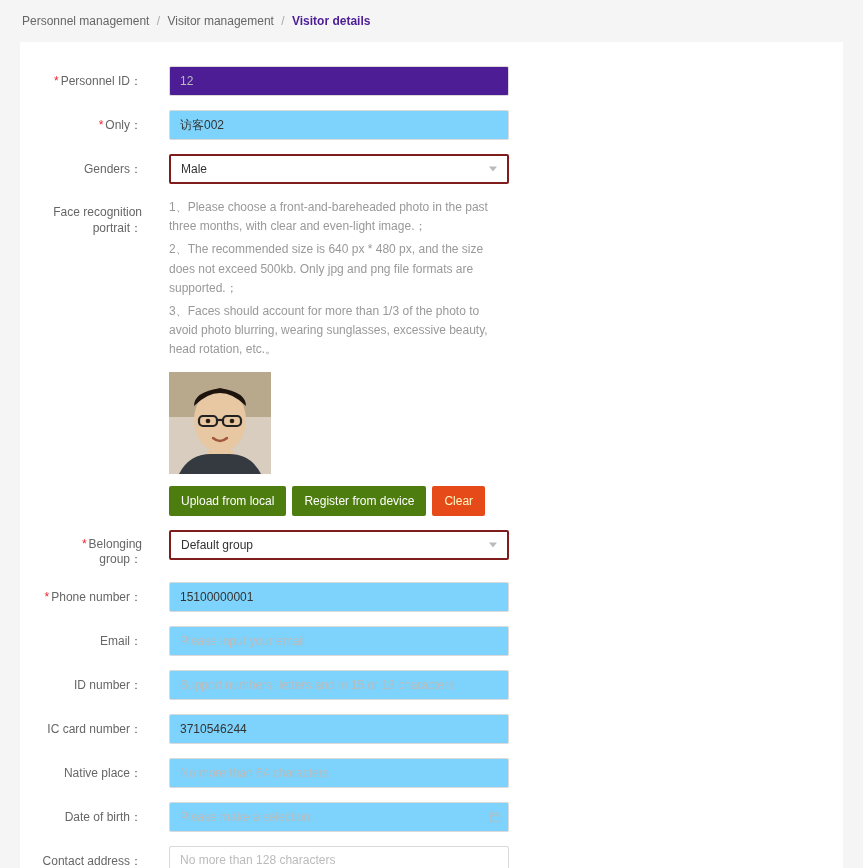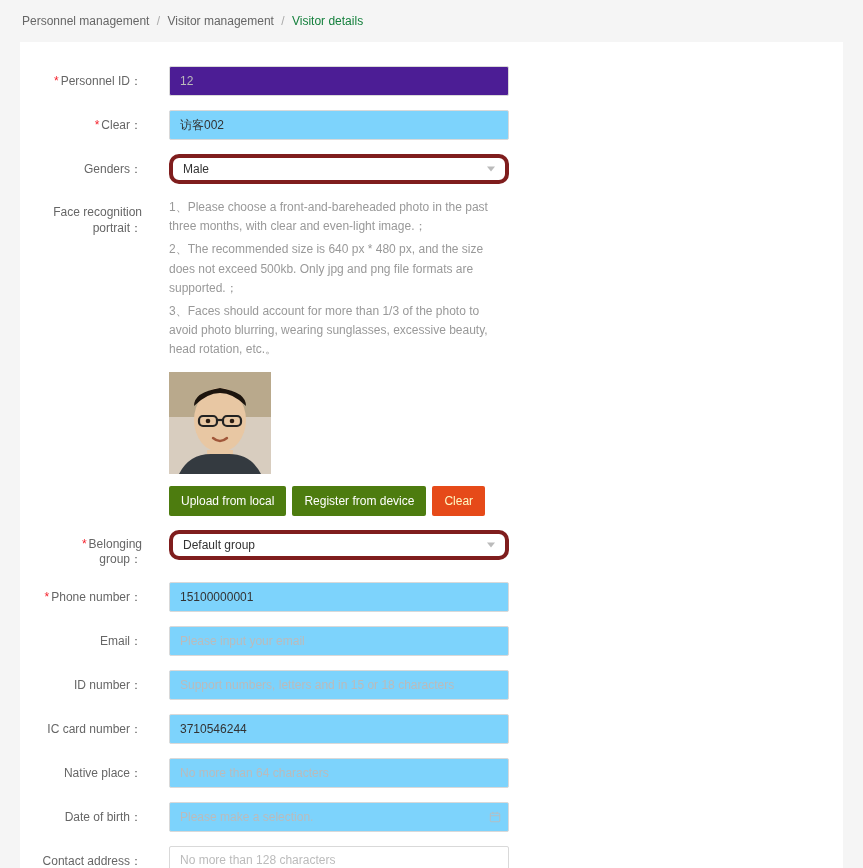--- a/index.html
+++ b/index.html
@@ -9,21 +9,21 @@
       background: #f5f5f5;
       color: #333;
       width: 863px;
     }
     .breadcrumb {
       padding: 14px 22px;
       font-size: 12px;
       color: #666;
     }
     .breadcrumb .sep { margin: 0 4px; color: #aaa; }
-    .breadcrumb .current { color: #15803d; }
+    .breadcrumb .current { color: #4c1d95; font-weight: bold; }
     .card {
       background: #fff;
       margin: 0 20px 0 20px;
       padding: 24px 20px 28px 20px;
     }
     .form-row {
       display: flex;
       align-items: flex-start;
       margin-bottom: 14px;
       gap: 17px;
@@ -53,22 +53,22 @@
     }
     .input.disabled {
       background: #4c1d95;
       color: #bbb;
     }
     .input::placeholder { color: #bbb; }
     .select {
       position: relative;
       width: 100%;
       height: 30px;
-      border: 4px solid #7f1d1d;
-      border-radius: 10px;
+      border: 2px solid #7f1d1d;
+      border-radius: 2px;
       padding: 0 10px;
       font-size: 12px;
       color: #333;
       background: #fff;
       display: flex;
       align-items: center;
       cursor: pointer;
     }
     .select .caret {
       position: absolute;
@@ -149,21 +149,21 @@
 <div class="card">
 
   <div class="form-row">
     <div class="form-label"><span class="req">*</span><span>Personnel ID：</span></div>
     <div class="form-control">
       <input class="input disabled" disabled="" value="12" style="">
     </div>
   </div>
 
   <div class="form-row">
-    <div class="form-label"><span class="req">*</span><span>Clear：</span></div>
+    <div class="form-label"><span class="req">*</span><span>Only：</span></div>
     <div class="form-control">
       <input class="input" value="访客002" style="">
     </div>
   </div>
 
   <div class="form-row">
     <div class="form-label"><span>Genders：</span></div>
     <div class="form-control">
       <div class="select">
         <span>Male</span>

